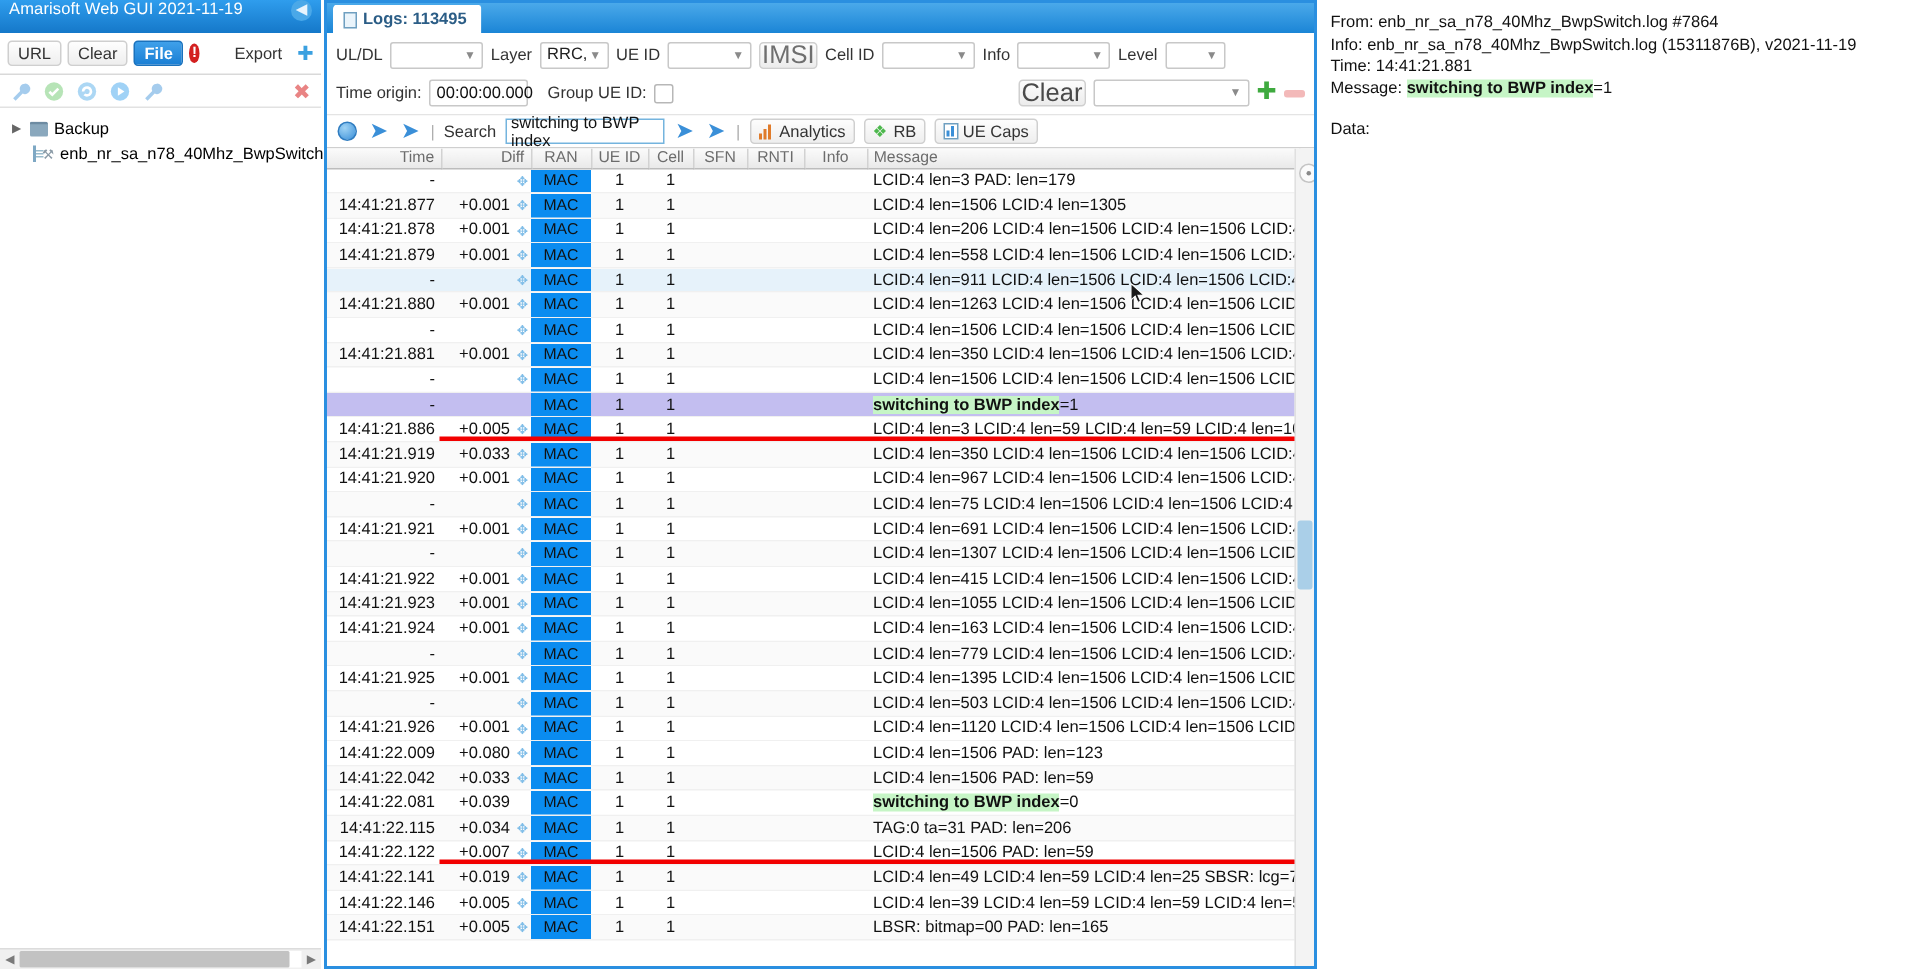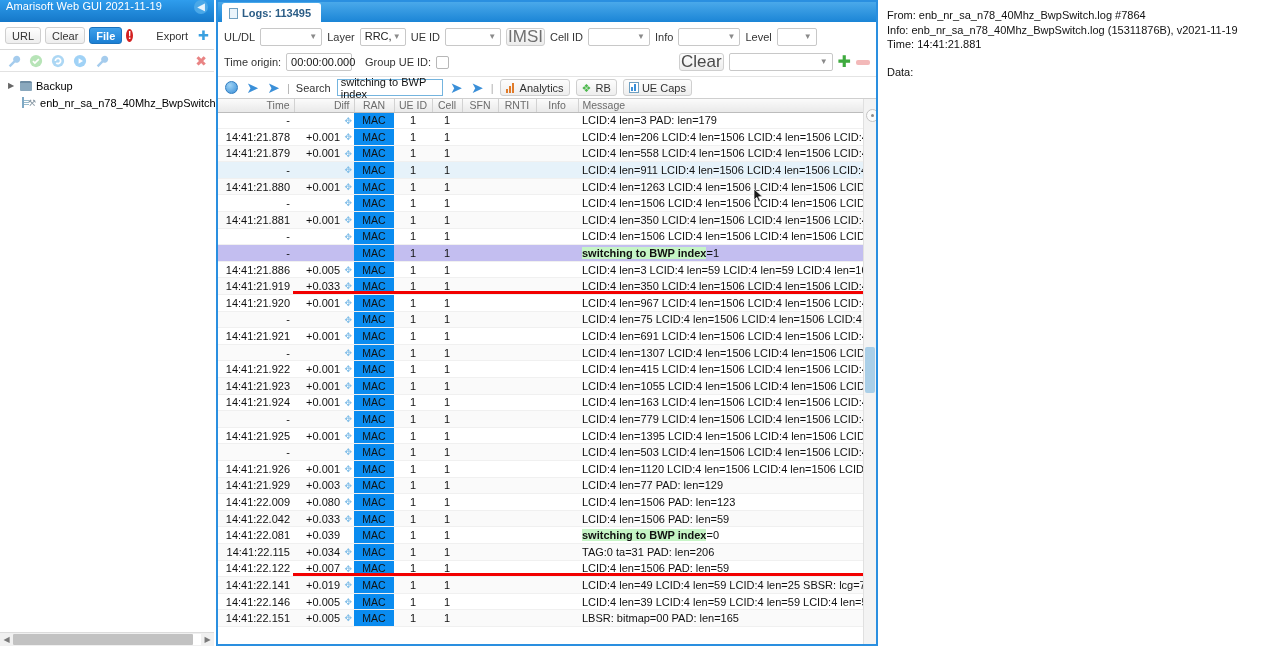--- a/index.html
+++ b/index.html
@@ -400,20 +400,31 @@
                 <span class="pin">✥</span>
               </td>
               <td class="ran">MAC</td>
               <td class="c">1</td>
               <td class="c">1</td>
               <td class="c"></td>
               <td class="c"></td>
               <td class="c"></td>
               <td>LCID:4 len=3 PAD: len=179</td>
             </tr>
+            <tr class="odd" style="position: relative;">
+              <td class="r">14:41:21.877</td>
+              <td class="r diffcell">+0.001<span class="pin">✥</span></td>
+              <td class="ran">MAC</td>
+              <td class="c">1</td>
+              <td class="c">1</td>
+              <td class="c"></td>
+              <td class="c"></td>
+              <td class="c"></td>
+              <td>LCID:4 len=1506 LCID:4 len=1305</td>
+            </tr>
             <tr class="even" style="position: relative;">
               <td class="r">14:41:21.878</td>
               <td class="r diffcell">+0.001<span class="pin">✥</span></td>
               <td class="ran">MAC</td>
               <td class="c">1</td>
               <td class="c">1</td>
               <td class="c"></td>
               <td class="c"></td>
               <td class="c"></td>
               <td>LCID:4 len=206 LCID:4 len=1506 LCID:4 len=1506 LCID:4 len=1506 LCID</td>
@@ -644,31 +655,20 @@
             <tr class="even" style="position: relative;">
               <td class="r">14:41:21.926</td>
               <td class="r diffcell">+0.001<span class="pin">✥</span></td>
               <td class="ran">MAC</td>
               <td class="c">1</td>
               <td class="c">1</td>
               <td class="c"></td>
               <td class="c"></td>
               <td class="c"></td>
               <td>LCID:4 len=1120 LCID:4 len=1506 LCID:4 len=1506 LCID:4 len=1506 LCII</td>
-            </tr>
-            <tr class="odd" style="position: relative;">
-              <td class="r">14:41:21.929</td>
-              <td class="r diffcell">+0.003<span class="pin">✥</span></td>
-              <td class="ran">MAC</td>
-              <td class="c">1</td>
-              <td class="c">1</td>
-              <td class="c"></td>
-              <td class="c"></td>
-              <td class="c"></td>
-              <td>LCID:4 len=77 PAD: len=129</td>
             </tr>
             <tr class="even" style="position: relative;">
               <td class="r">14:41:22.009</td>
               <td class="r diffcell">+0.080<span class="pin">✥</span></td>
               <td class="ran">MAC</td>
               <td class="c">1</td>
               <td class="c">1</td>
               <td class="c"></td>
               <td class="c"></td>
               <td class="c"></td>
@@ -765,18 +765,21 @@
     <div class="redline" style="top: 192px;"></div>
         <div class="redline" style="top: 474px;"></div>
       </div>
   </div>
 
   <div class="right-panel">
     <div class="detail">
       <div class="ln">From: enb_nr_sa_n78_40Mhz_BwpSwitch.log #7864</div>
       <div class="ln">Info: enb_nr_sa_n78_40Mhz_BwpSwitch.log (15311876B), v2021-11-19</div>
       <div class="ln">Time: 14:41:21.881</div>
+      <div class="ln">
+        <span>Message: </span><span class="hl">switching to BWP index</span><span>=1</span>
+      </div>
       <div class="gap"></div>
       <div class="ln">Data:</div>
     </div>
   </div>
 
 </div>
 
 </body></html>

